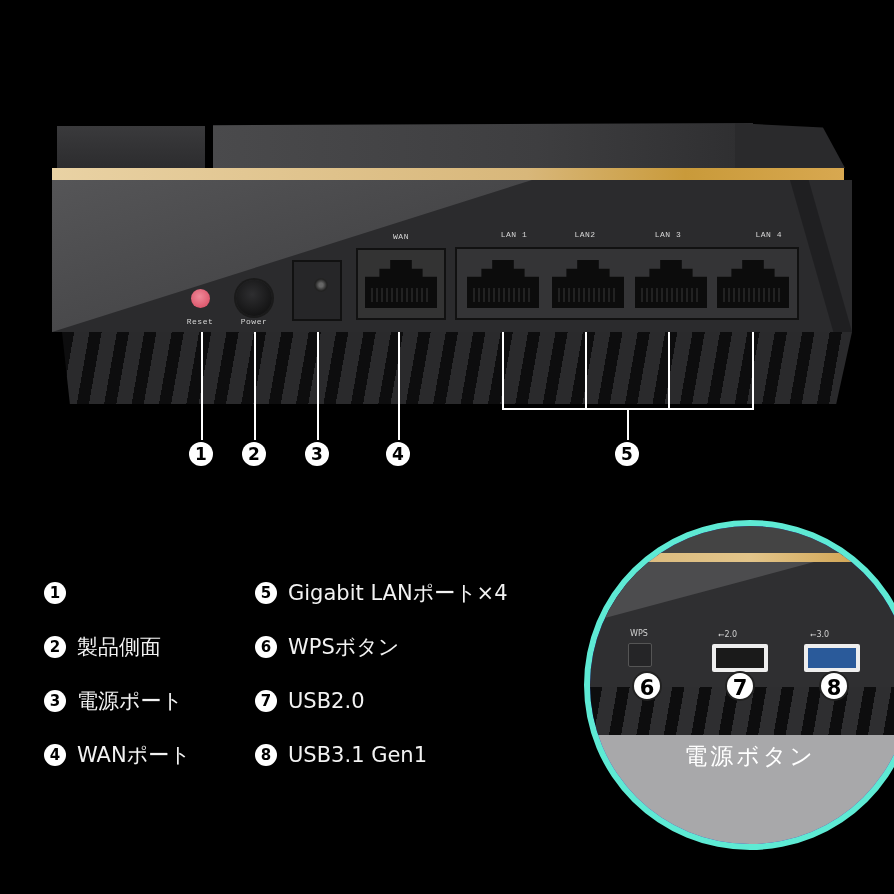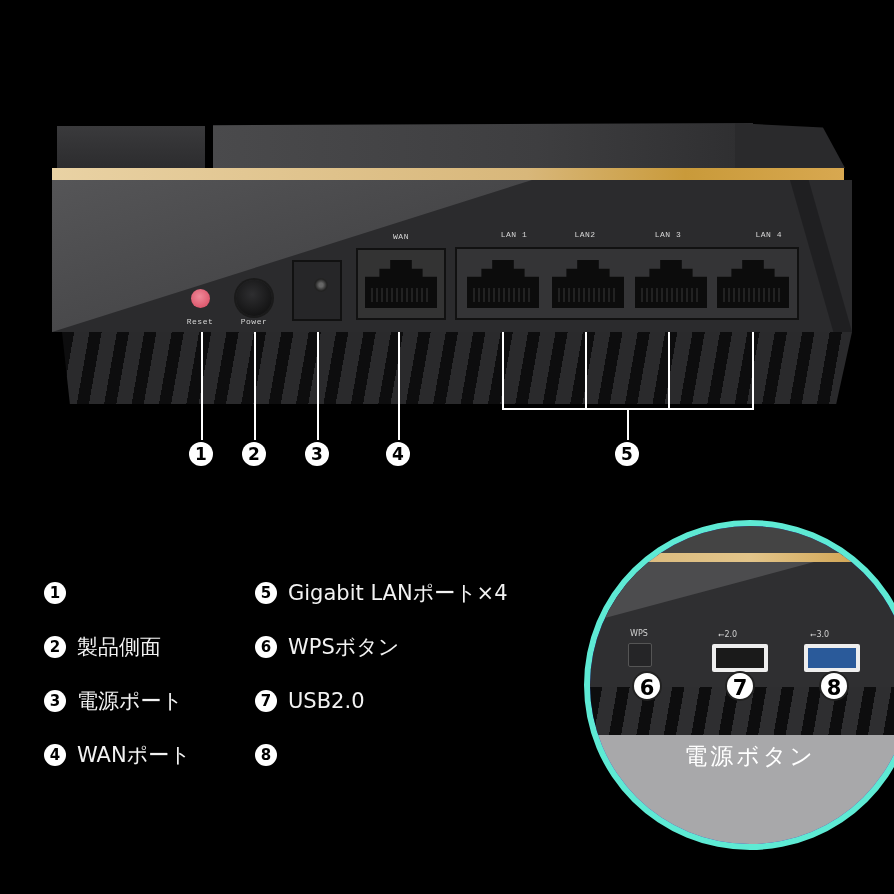--- a/index.html
+++ b/index.html
@@ -126,20 +126,21 @@
   <div class="legend-item" style="height:26px;margin-bottom:28px;">
     <span class="legend-num">6</span>
     <span>WPSボタン</span>
   </div>
   <div class="legend-item" style="height:26px;margin-bottom:28px;">
     <span class="legend-num">7</span>
     <span>USB2.0</span>
   </div>
   <div class="legend-item" style="height:26px;">
     <span class="legend-num">8</span>
+    <span>USB3.1 Gen1</span>
   </div>
 </div>
 
 <div class="abs inset">
   <div class="abs inset-top"></div>
   <div class="abs inset-gold"></div>
   <div class="abs inset-face"></div>
   <div class="abs inset-face-light"></div>
   <div class="abs inset-label" style="left:40px;top:103px;">WPS</div>
   <div class="abs wps-btn"></div>

